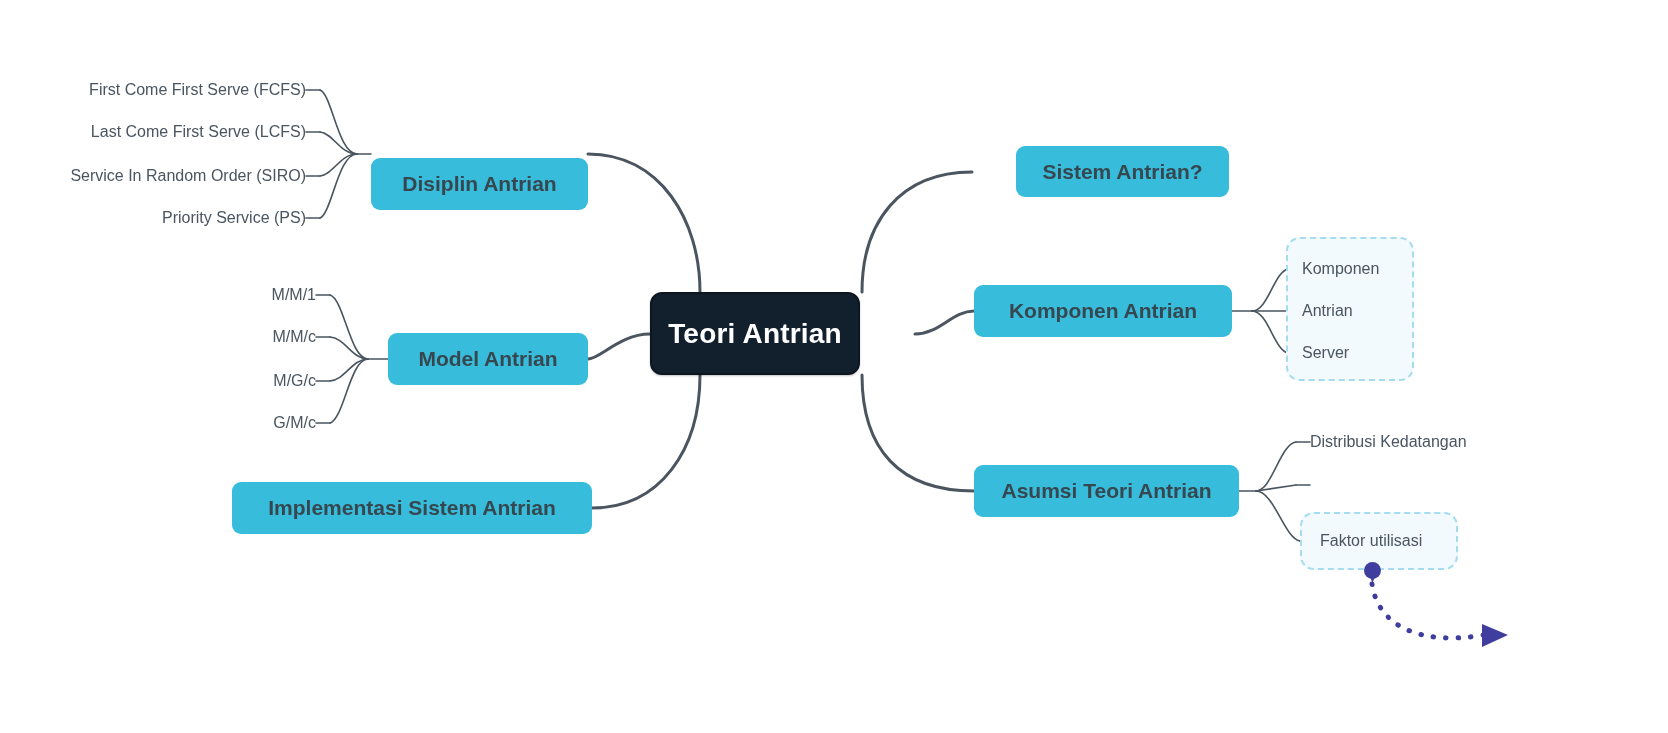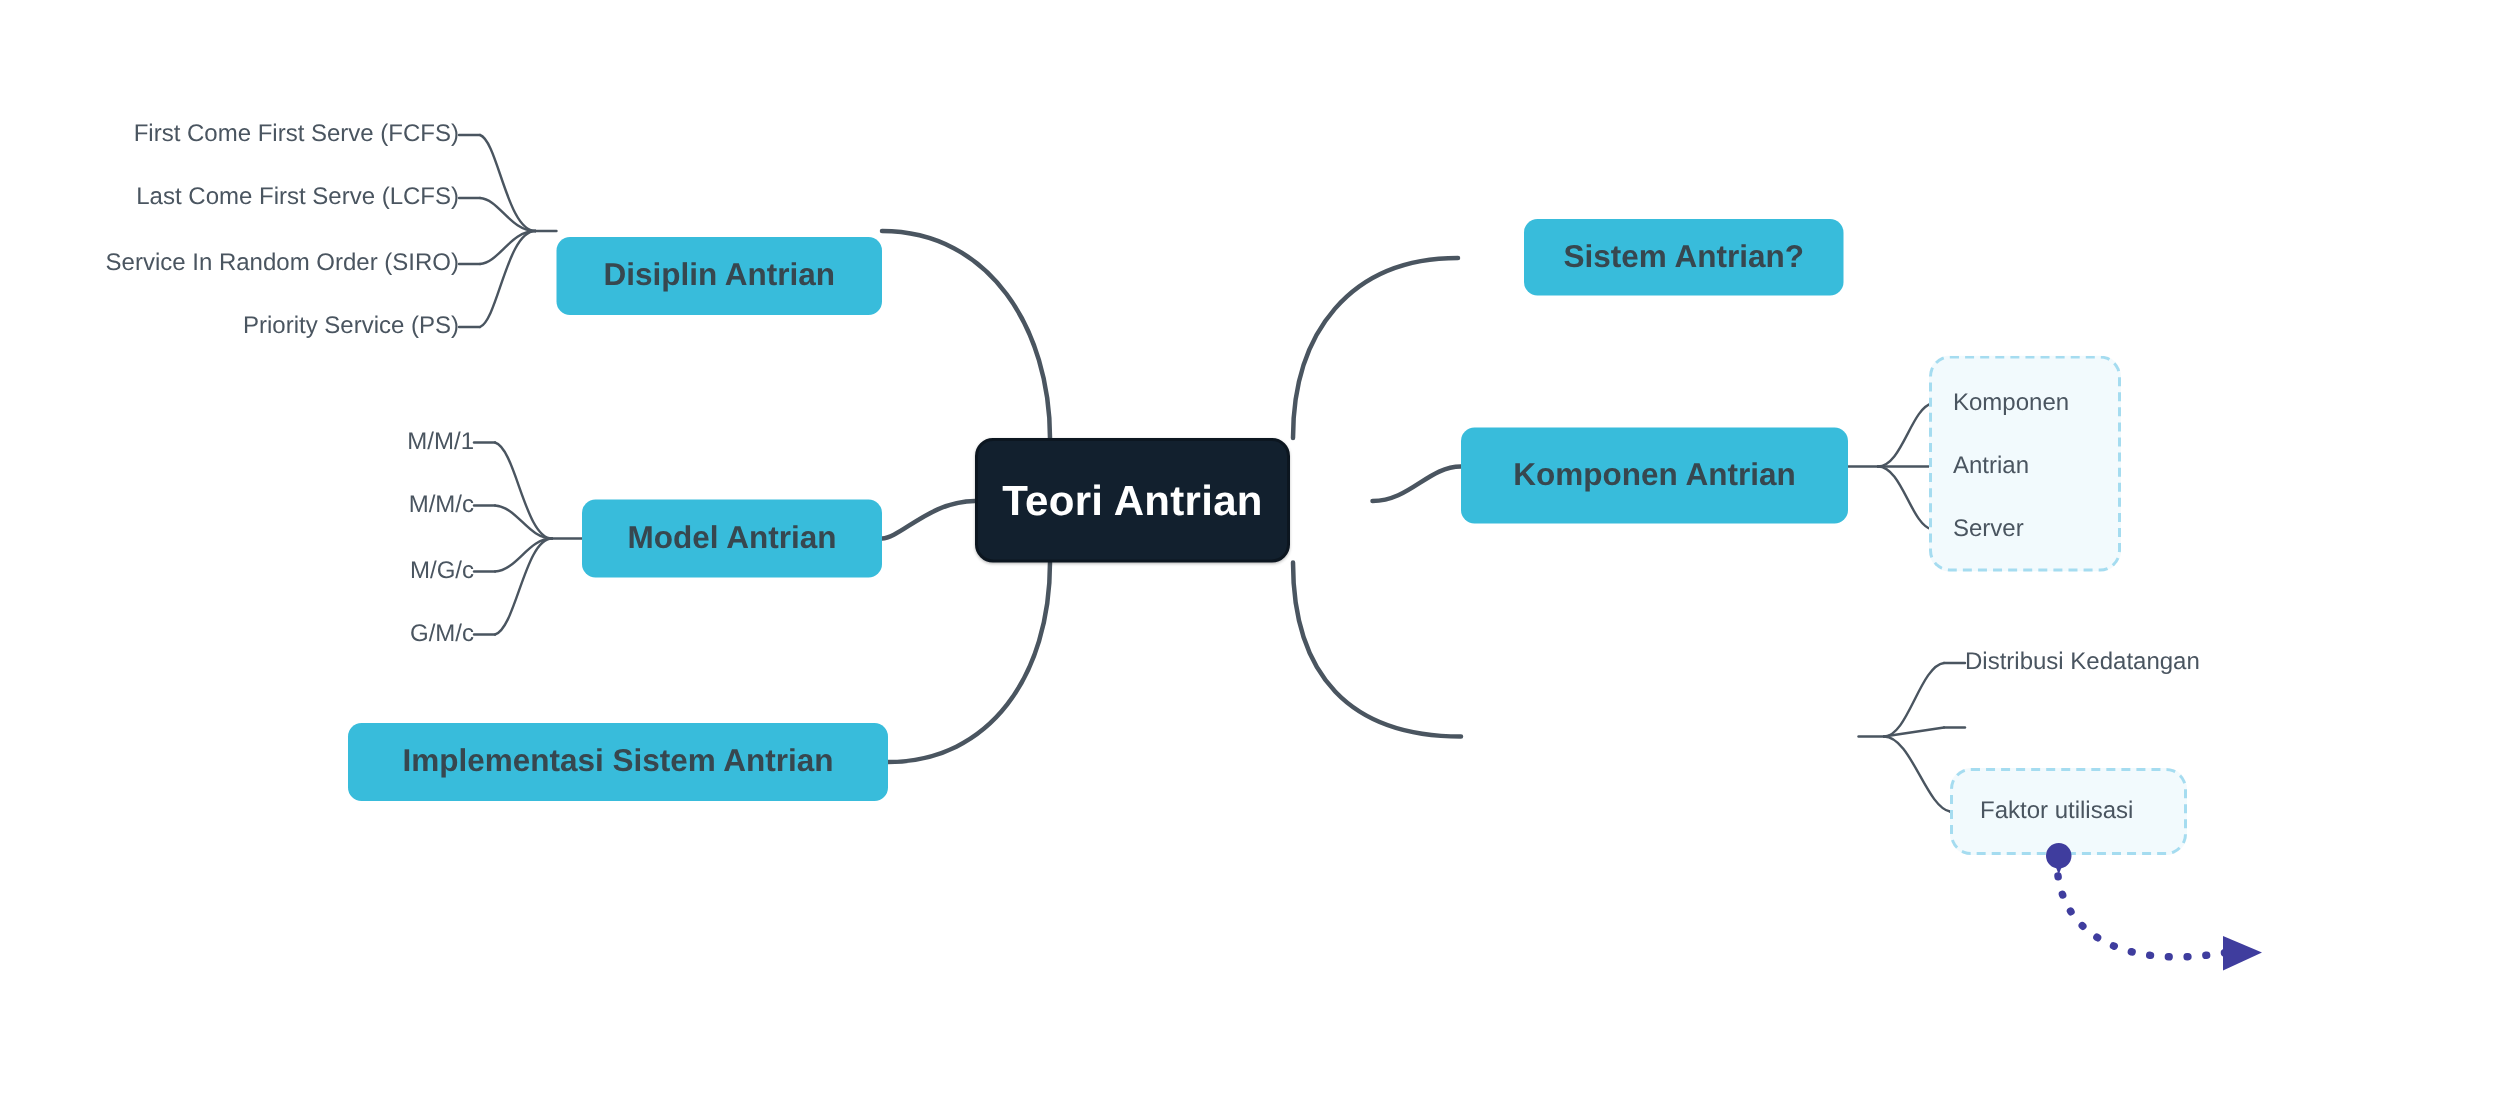--- a/index.html
+++ b/index.html
@@ -190,28 +190,29 @@
 
   <div class="leaf leaf-left" style="left:196px; top:283px; width:120px; height:24px;">M/M/1</div>
   <div class="leaf leaf-left" style="left:196px; top:325px; width:120px; height:24px;">M/M/c</div>
   <div class="leaf leaf-left" style="left:196px; top:369px; width:120px; height:24px;">M/G/c</div>
   <div class="leaf leaf-left" style="left:196px; top:411px; width:120px; height:24px;">G/M/c</div>
 
   <div class="node node-branch" style="left:232px; top:482px; width:360px; height:52px;">Implementasi Sistem Antrian</div>
 
   <div class="node node-branch" style="left:1016px; top:146px; width:213px; height:51px;">Sistem Antrian?</div>
 
-  <div class="node node-branch" style="left:974px; top:285px; width:258px; height:64px;">Komponen Antrian</div>
+  <div class="node node-branch" style="left:974px; top:285px; width:258px; height:52px;">Komponen Antrian</div>
 
   <div class="dashed-group" style="left:1286px; top:237px; width:128px; height:144px;"></div>
 
   <div class="leaf leaf-right" style="left:1302px; top:257px; width:140px; height:24px;">Komponen</div>
   <div class="leaf leaf-right" style="left:1302px; top:299px; width:140px; height:24px;">Antrian</div>
   <div class="leaf leaf-right" style="left:1302px; top:341px; width:140px; height:24px;">Server</div>
 
+  <div class="node node-branch" style="left:974px; top:465px; width:265px; height:52px;">Asumsi Teori Antrian</div>
 
   <div class="leaf leaf-right" style="left:1310px; top:430px; width:220px; height:24px;">Distribusi Kedatangan</div>
 
   <div class="dashed-group" style="left:1300px; top:512px; width:158px; height:58px;"></div>
 
   <div class="leaf leaf-right" style="left:1320px; top:529px; width:150px; height:24px;">Faktor utilisasi</div>
 
   <div class="anchor-dot" style="left:1364px; top:562px;"></div>
 
 

